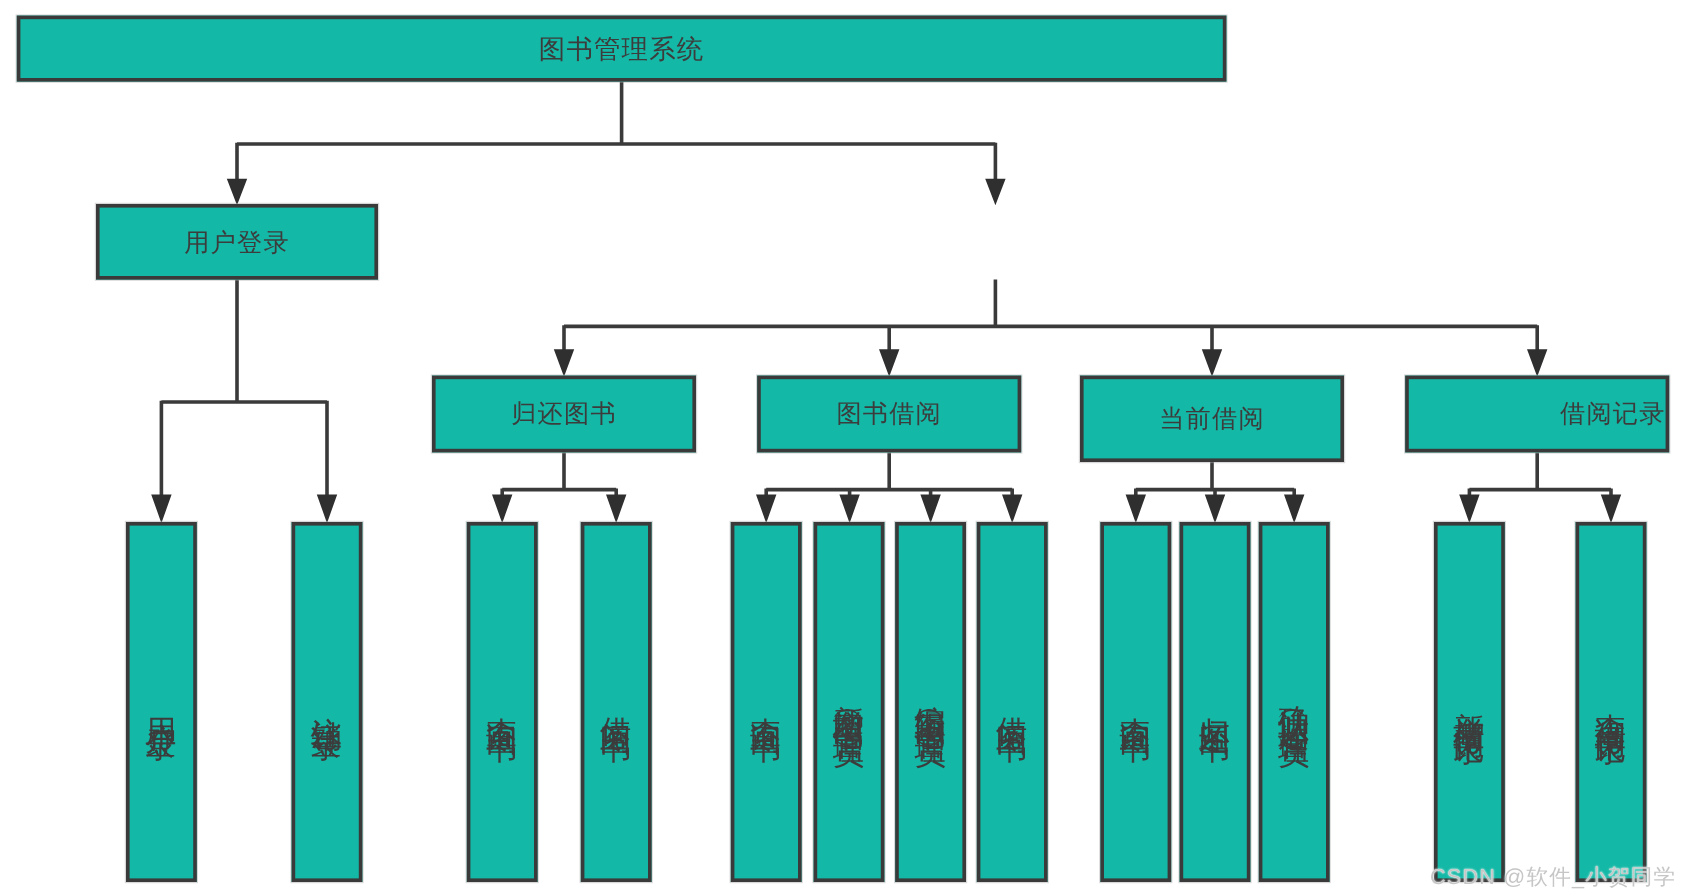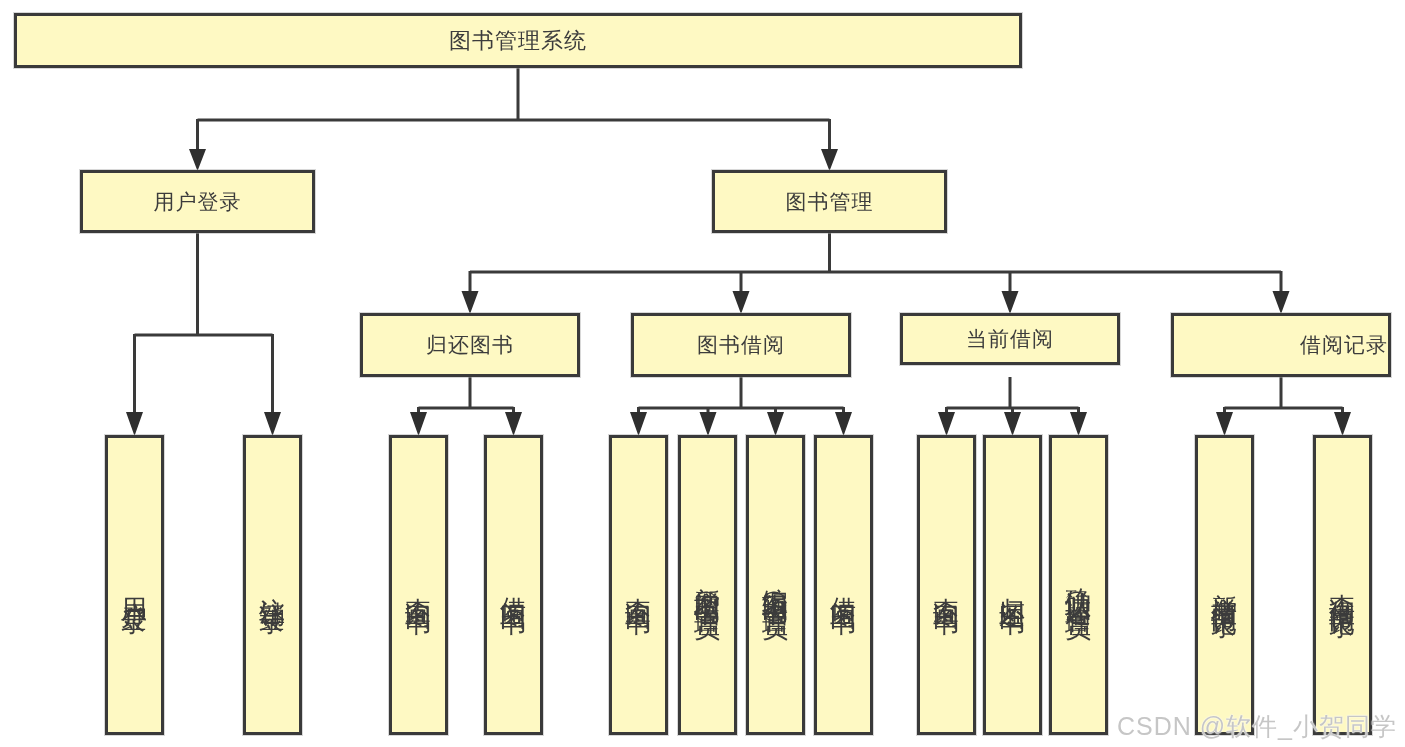--- a/index.html
+++ b/index.html
@@ -18,21 +18,21 @@
   .connectors {
     position: absolute;
     left: 0; top: 0;
     width: 1405px;
     height: 747px;
     z-index: 1;
   }
   .box {
     position: absolute;
     box-sizing: border-box;
-    background: #fef9c3;
+    background: #14b8a6;
     border: 3px solid #3a3a3a;
     box-shadow: 0 0 0 1px rgba(168,168,168,0.45);
     display: flex;
     align-items: center;
     justify-content: center;
     color: #3c3c3c;
     z-index: 2;
   }
   .box.h span {
     font-size: 21px;
@@ -46,21 +46,21 @@
     writing-mode: vertical-rl;
     text-orientation: mixed;
     font-size: 26px;
     letter-spacing: 4px;
     line-height: 1;
   }
   .watermark {
     position: absolute;
     right: 8px;
     bottom: 4px;
-    font-size: 25px;
+    font-size: 18px;
     color: #c6c6c6;
     text-shadow: 0 0 2px #ffffff, 0 0 1px #ffffff;
     letter-spacing: 1px;
     z-index: 5;
     white-space: nowrap;
   }
 </style>
 </head>
 <body>
 
@@ -125,31 +125,28 @@
       M1334 412 L1351 412 L1342.5 436 Z"></path>
   </svg>
 
   <div class="box h root" style="left:14px; top:13px; width:1008px; height:55px;">
     <span>图书管理系统</span>
   </div>
 
   <div class="box h" style="left:80px; top:170px; width:235px; height:63px;">
     <span>用户登录</span>
   </div>
-  <div class="box h" style="left:712px; top:170px; width:235px; height:63px;">
-    <span>图书管理</span>
-  </div>
 
   <div class="box h" style="left:360px; top:313px; width:220px; height:64px;">
     <span>归还图书</span>
   </div>
   <div class="box h" style="left:631px; top:313px; width:220px; height:64px;">
     <span>图书借阅</span>
   </div>
-  <div class="box h" style="left:900px; top:313px; width:220px; height:52px;">
+  <div class="box h" style="left:900px; top:313px; width:220px; height:72px;">
     <span>当前借阅</span>
   </div>
   <div class="box h" style="left:1171px; top:313px; width:220px; height:64px;justify-content:flex-end;">
     <span>借阅记录</span>
   </div>
 
   <div class="box v" style="left:105px; top:435px; width:59px; height:300px;">
     <span>用户登录</span>
   </div>
   <div class="box v" style="left:243px; top:435px; width:59px; height:300px;">

